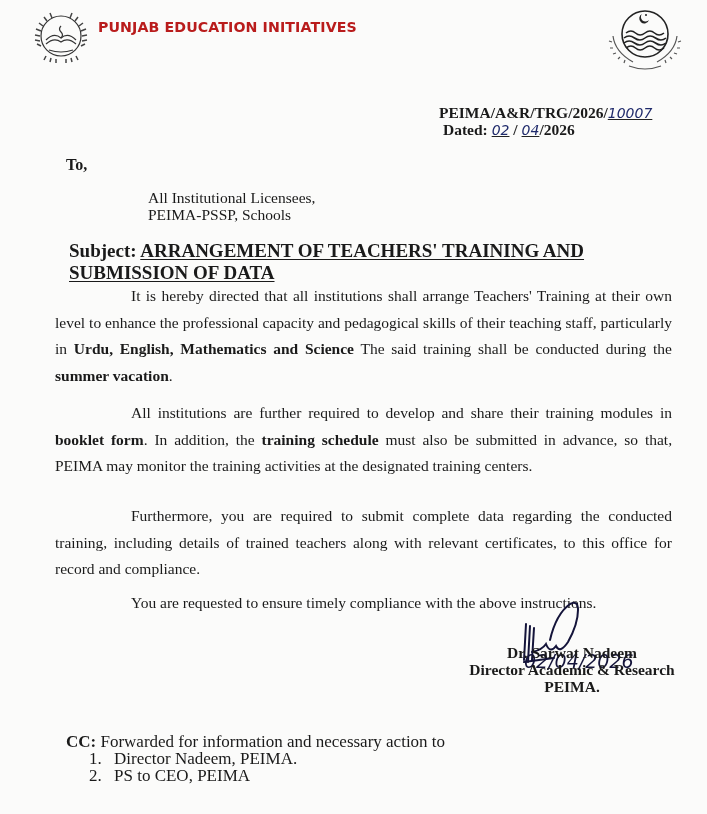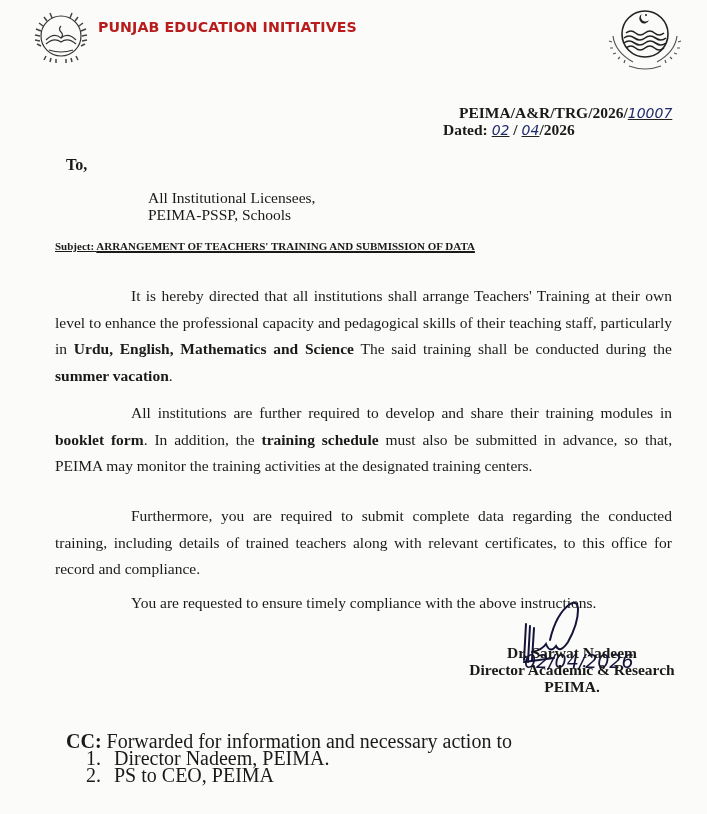--- a/index.html
+++ b/index.html
@@ -3,36 +3,36 @@
 <meta charset="utf-8">
 <style>
   html, body { margin:0; padding:0; }
   body { width:707px; height:814px; background:#fbfbfa; position:relative; overflow:hidden;
          font-family:"Liberation Serif", "DejaVu Serif", serif; color:#1a1a1a; }
   .abs { position:absolute; }
   .logo-left { left:32px; top:6px; width:58px; height:58px; }
   .org-name { left:98px; top:18px; font-family:"DejaVu Sans", "Liberation Sans", sans-serif; font-weight:bold;
               font-size:14.2px; line-height:18px; color:#b91c1c; letter-spacing:0.1px; }
   .logo-right { left:605px; top:4px; width:80px; height:72px; }
-  .ref { left:459px; top:104px; font-weight:bold; font-size:15.5px; line-height:18px;text-align:center; }
+  .ref { left:439px; top:104px; font-weight:bold; font-size:15.5px; line-height:18px;text-align:center; }
   .dated { left:443px; top:121px; font-weight:bold; font-size:15.5px; line-height:18px; }
   .hand { font-family:"DejaVu Sans", sans-serif; font-weight:normal; color:#1f2a6b; font-size:14px;
           text-decoration:underline; text-decoration-color:#222; font-style:italic; }
   .to { left:66px; top:156px; font-weight:bold; font-size:16px; }
   .addr { left:148px; top:189px; font-size:15.5px; line-height:17px; }
-  .subject { left:55px; top:240px; font-size:11px; font-weight:bold;text-decoration:underline; }
+  .subject { left:69px; top:240px; font-size:19px; font-weight:bold; }
   .subject u { text-decoration-thickness:1px; text-underline-offset:2px; }
   .para { left:55px; width:617px; font-size:15.5px; line-height:26.5px; text-align:justify; text-indent:76px; }
   .p1 { top:283px; }
   .p2 { top:400px; }
   .p3 { top:503px; }
   .p4 { left:131px; top:594px; font-size:15.5px; }
   .sig-block { left:466px; top:644px; width:212px; text-align:center; font-weight:bold; font-size:15.5px; line-height:17px; }
   .sig-svg { left:484px; top:602px; width:190px; height:68px; }
-  .cc { left:66px; top:733px; font-size:20px; line-height:17px; }
+  .cc { left:66px; top:733px; font-size:17px; line-height:17px; }
   .cc ol { margin:0; padding-left:40px; }
   .cc li { padding-left:8px; }
 </style>
 </head>
 <body>
 
 <div class="abs logo-left">
   <svg width="58" height="58" viewBox="0 0 58 58">
     <g fill="none" stroke="#333" stroke-width="1.2">
       <circle cx="29" cy="30" r="20"></circle>

